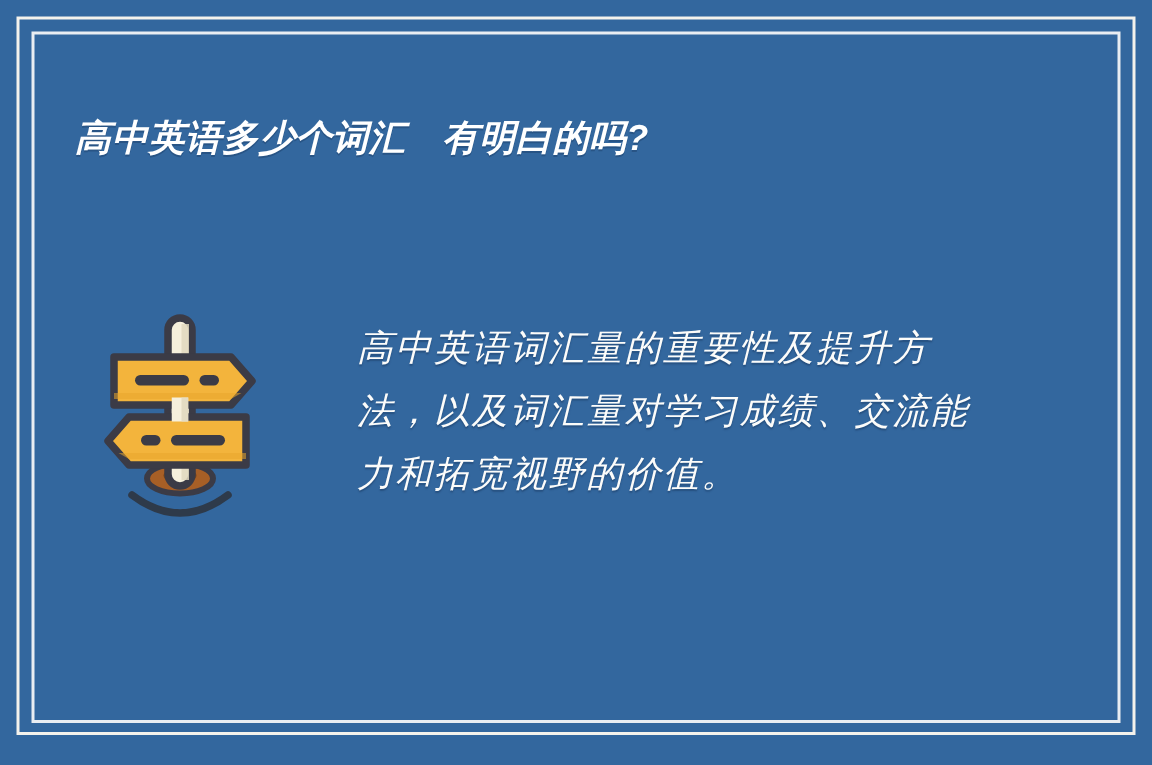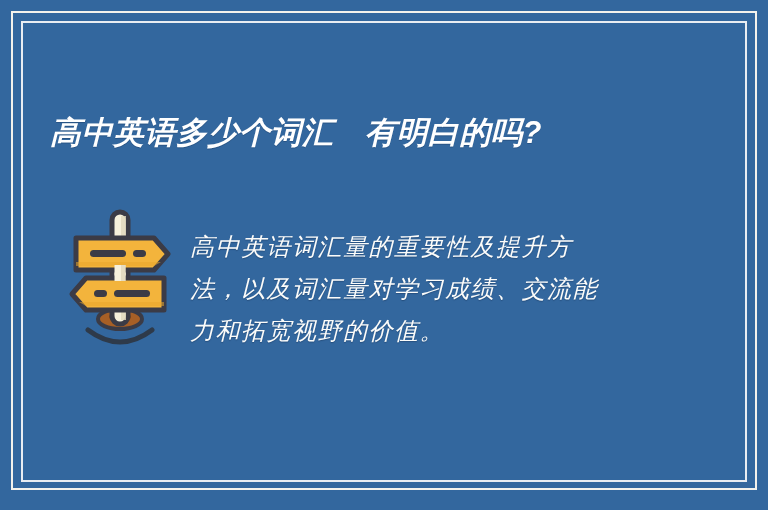--- a/index.html
+++ b/index.html
@@ -41,38 +41,38 @@
 
   
   #title-block {
     position:absolute;
     left:50px;
     top:68px;
     width:620px;
   }
   #page-title {
     color:#FFFFFF;
-    font-size:31px;
+    font-size:24px;
     line-height:50px;
     font-weight:bold;
     font-style:italic;
     letter-spacing:0.5px;
     white-space:pre-wrap;
     text-shadow:0 1px 0 rgba(20,50,85,0.35);
-    margin-top:40px;
   }
 
   
   #content-row {
     position:absolute;
     left:50px;
     top:196px;
     right:60px;
     display:flex;
-    align-items:flex-end;
+    align-items:center;
+    gap:48px;
   }
 
   #signpost-icon-wrap {
     width:140px;
     flex:0 0 140px;
     display:flex;
     justify-content:center;
     padding-top:6px;
   }
   #signpost-icon-wrap svg { display:block; }

